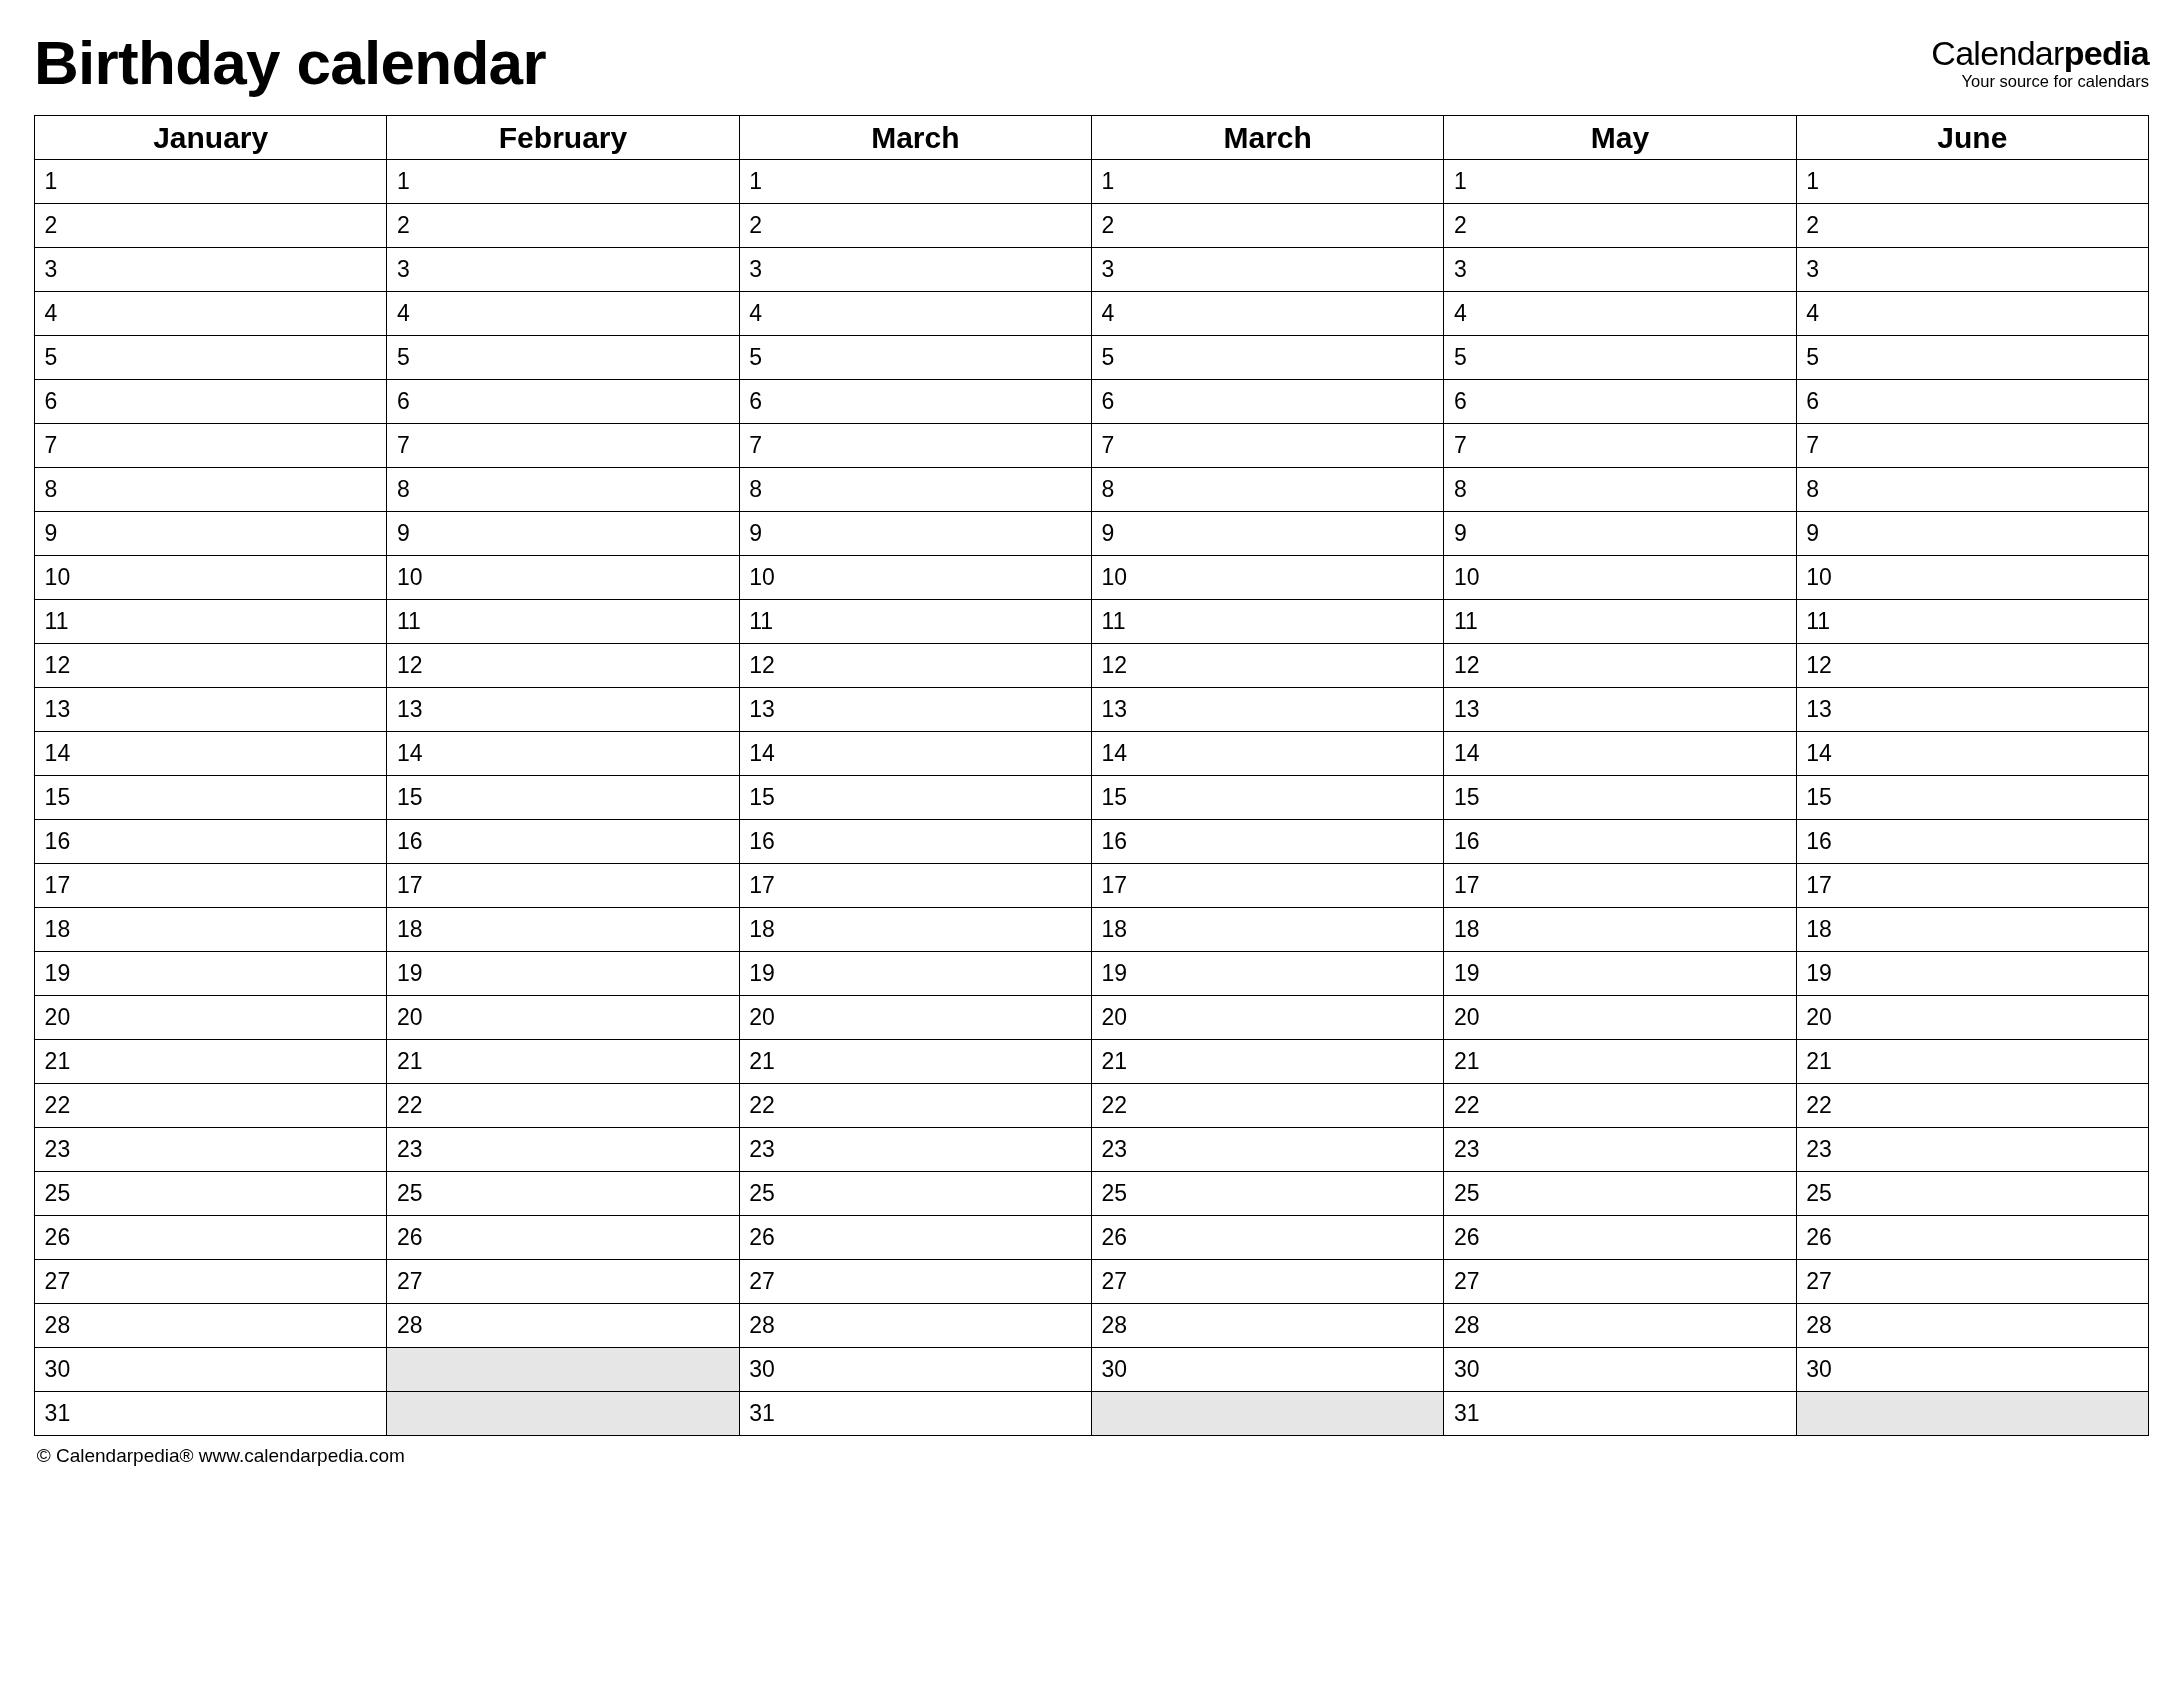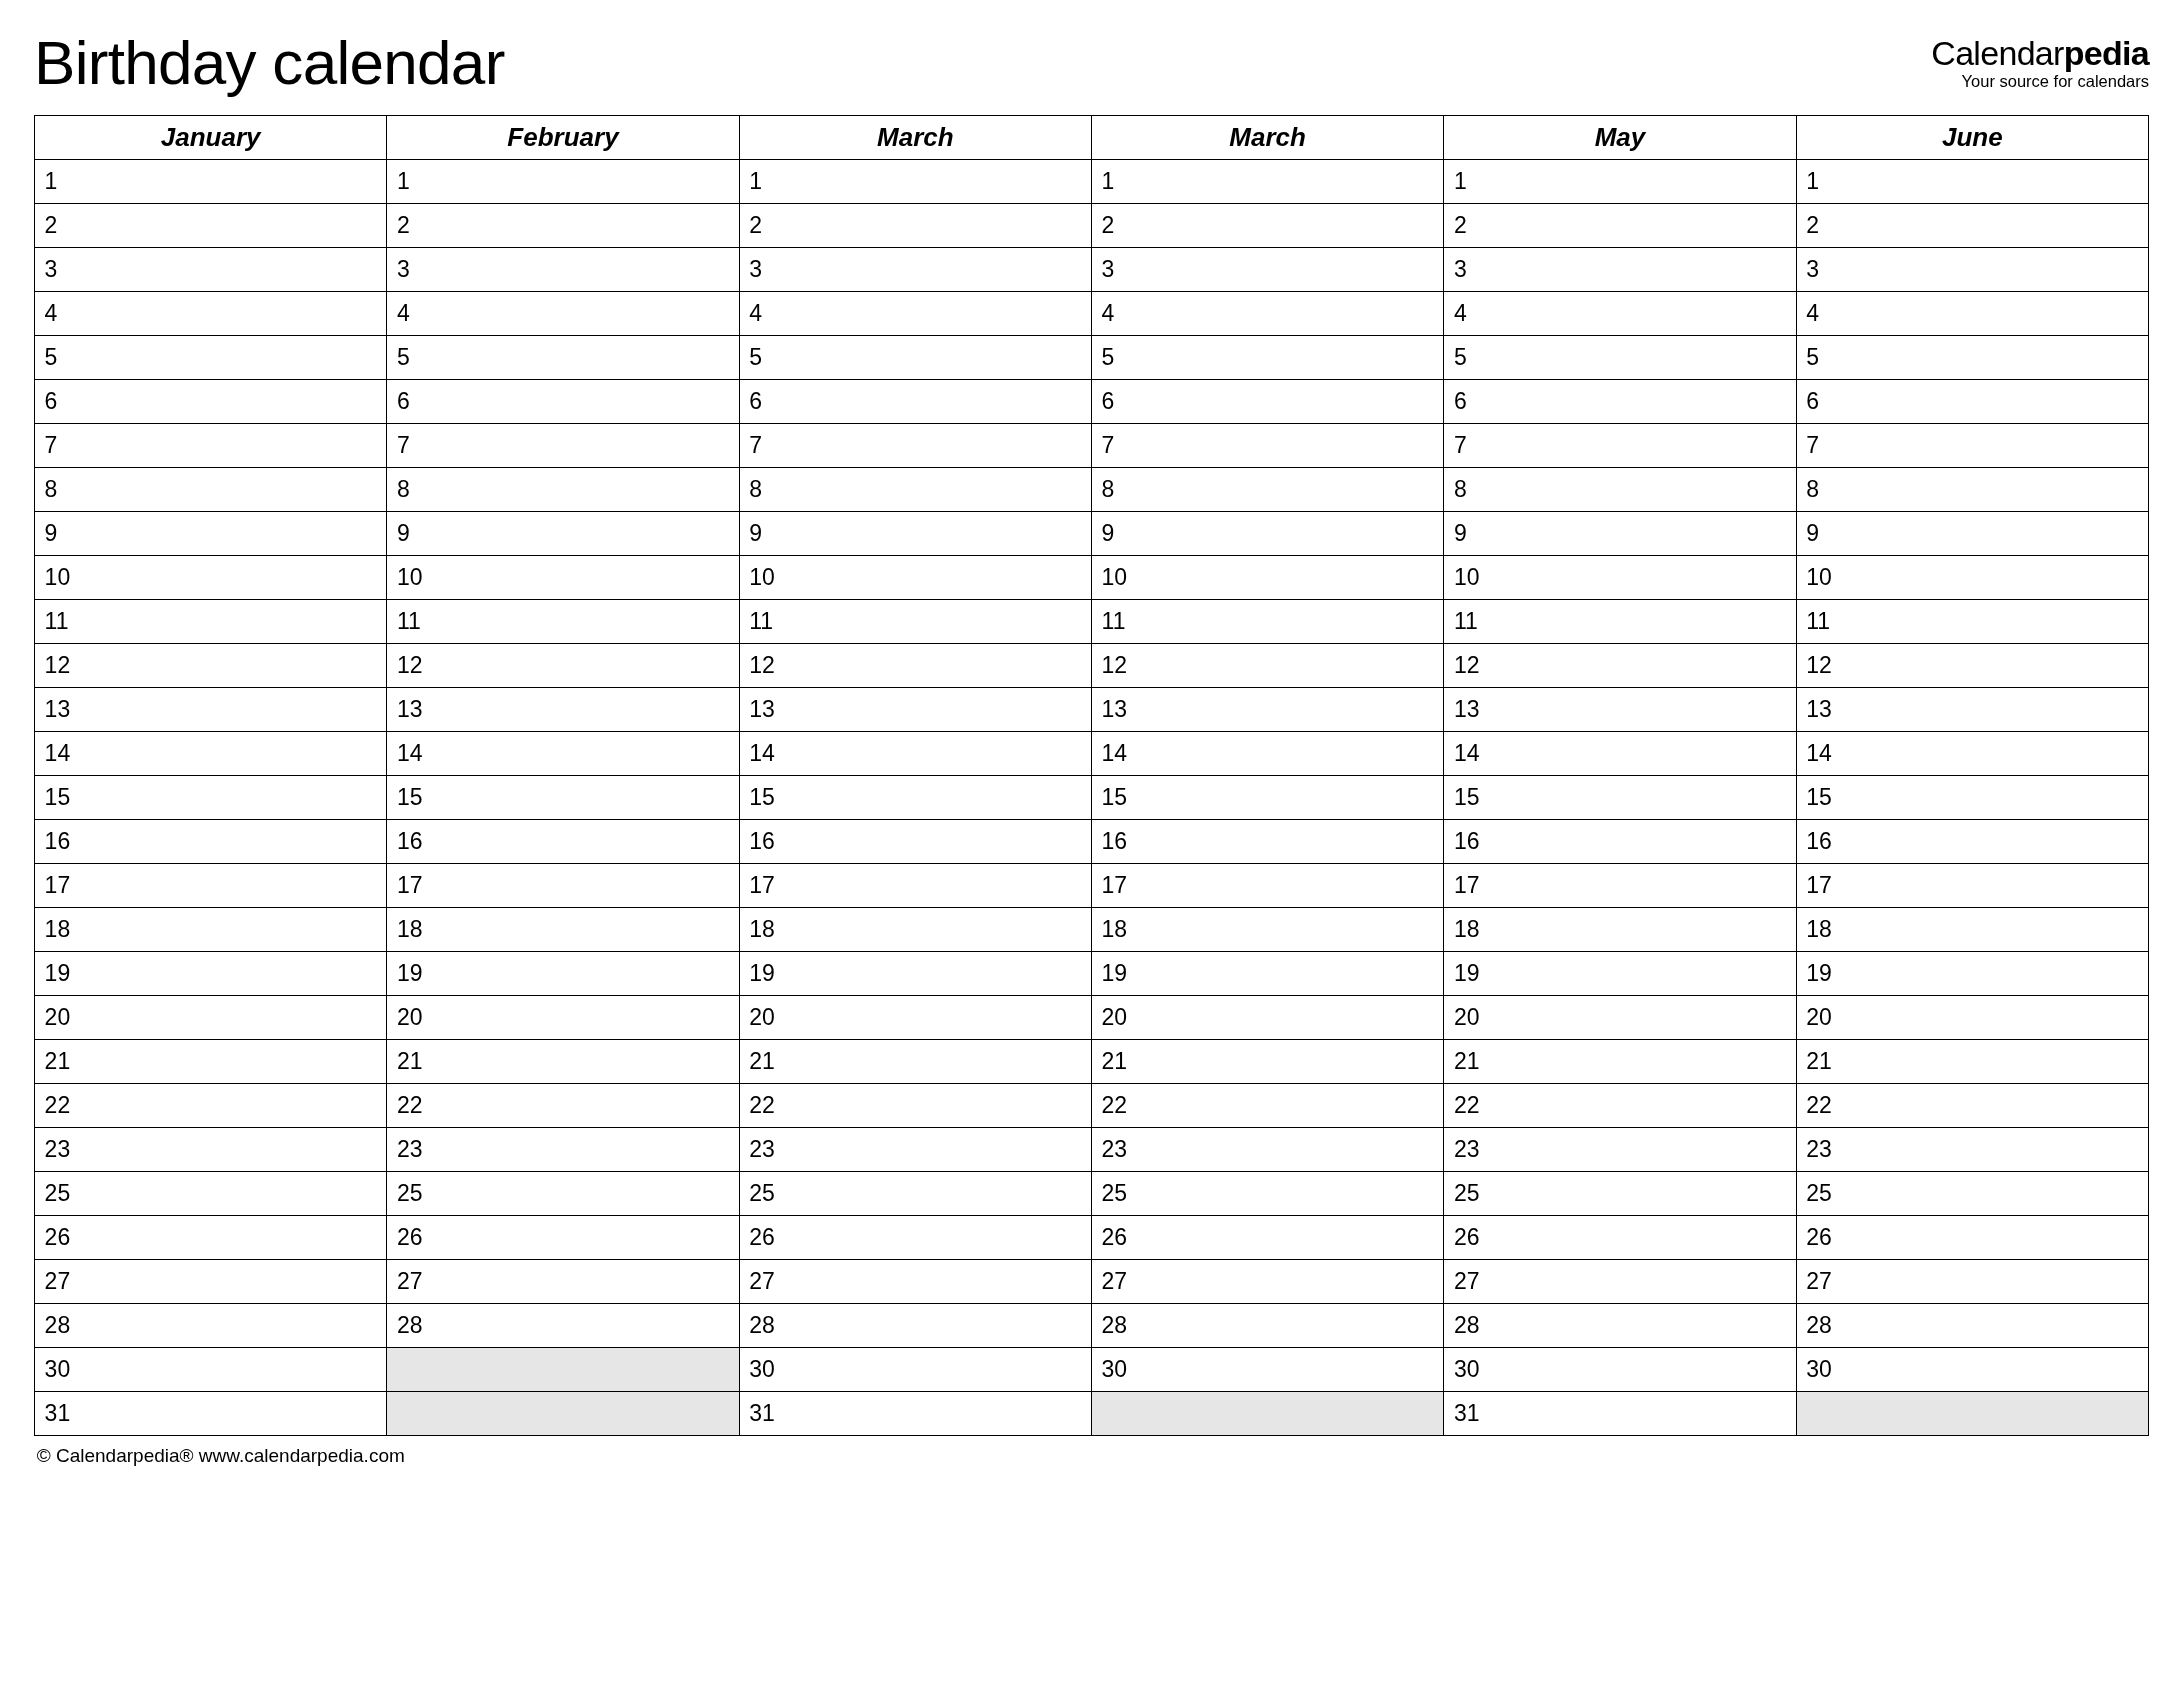--- a/index.html
+++ b/index.html
@@ -10,21 +10,21 @@
     width: 2183px;
   }
   .header {
     display: flex;
     justify-content: space-between;
     align-items: flex-start;
     margin-bottom: 17px;
   }
   .title {
     font-size: 62px;
-    font-weight: normal;
+    font-weight: bold;
     color: #000;
     letter-spacing: -0.7px;
   }
   .brand {
     text-align: right;
     padding-top: 6.9px;
   }
   .brand-name {
     font-size: 34px;
     font-weight: normal;
@@ -41,23 +41,22 @@
     width: 100%;
     border-collapse: collapse;
     table-layout: fixed;
   }
   table.cal th, table.cal td {
     border: 1.4px solid #000;
     height: 44px;
     vertical-align: middle;
   }
   table.cal th {
-    font-size: 26px;
+    font-size: 30px;
     font-weight: bold;
-    font-style: italic;
   }
   table.cal td {
     font-size: 23px;
     padding-left: 9.6px;
     text-align: left;
   }
   td.pad-num { padding-left: 15px; }
   td.blank { background: #e6e6e6; }
   td.leap { color: #b0b0b0; }
   td.leap .leap-note { font-size: 16.5px; margin-left: 12.3px; }

